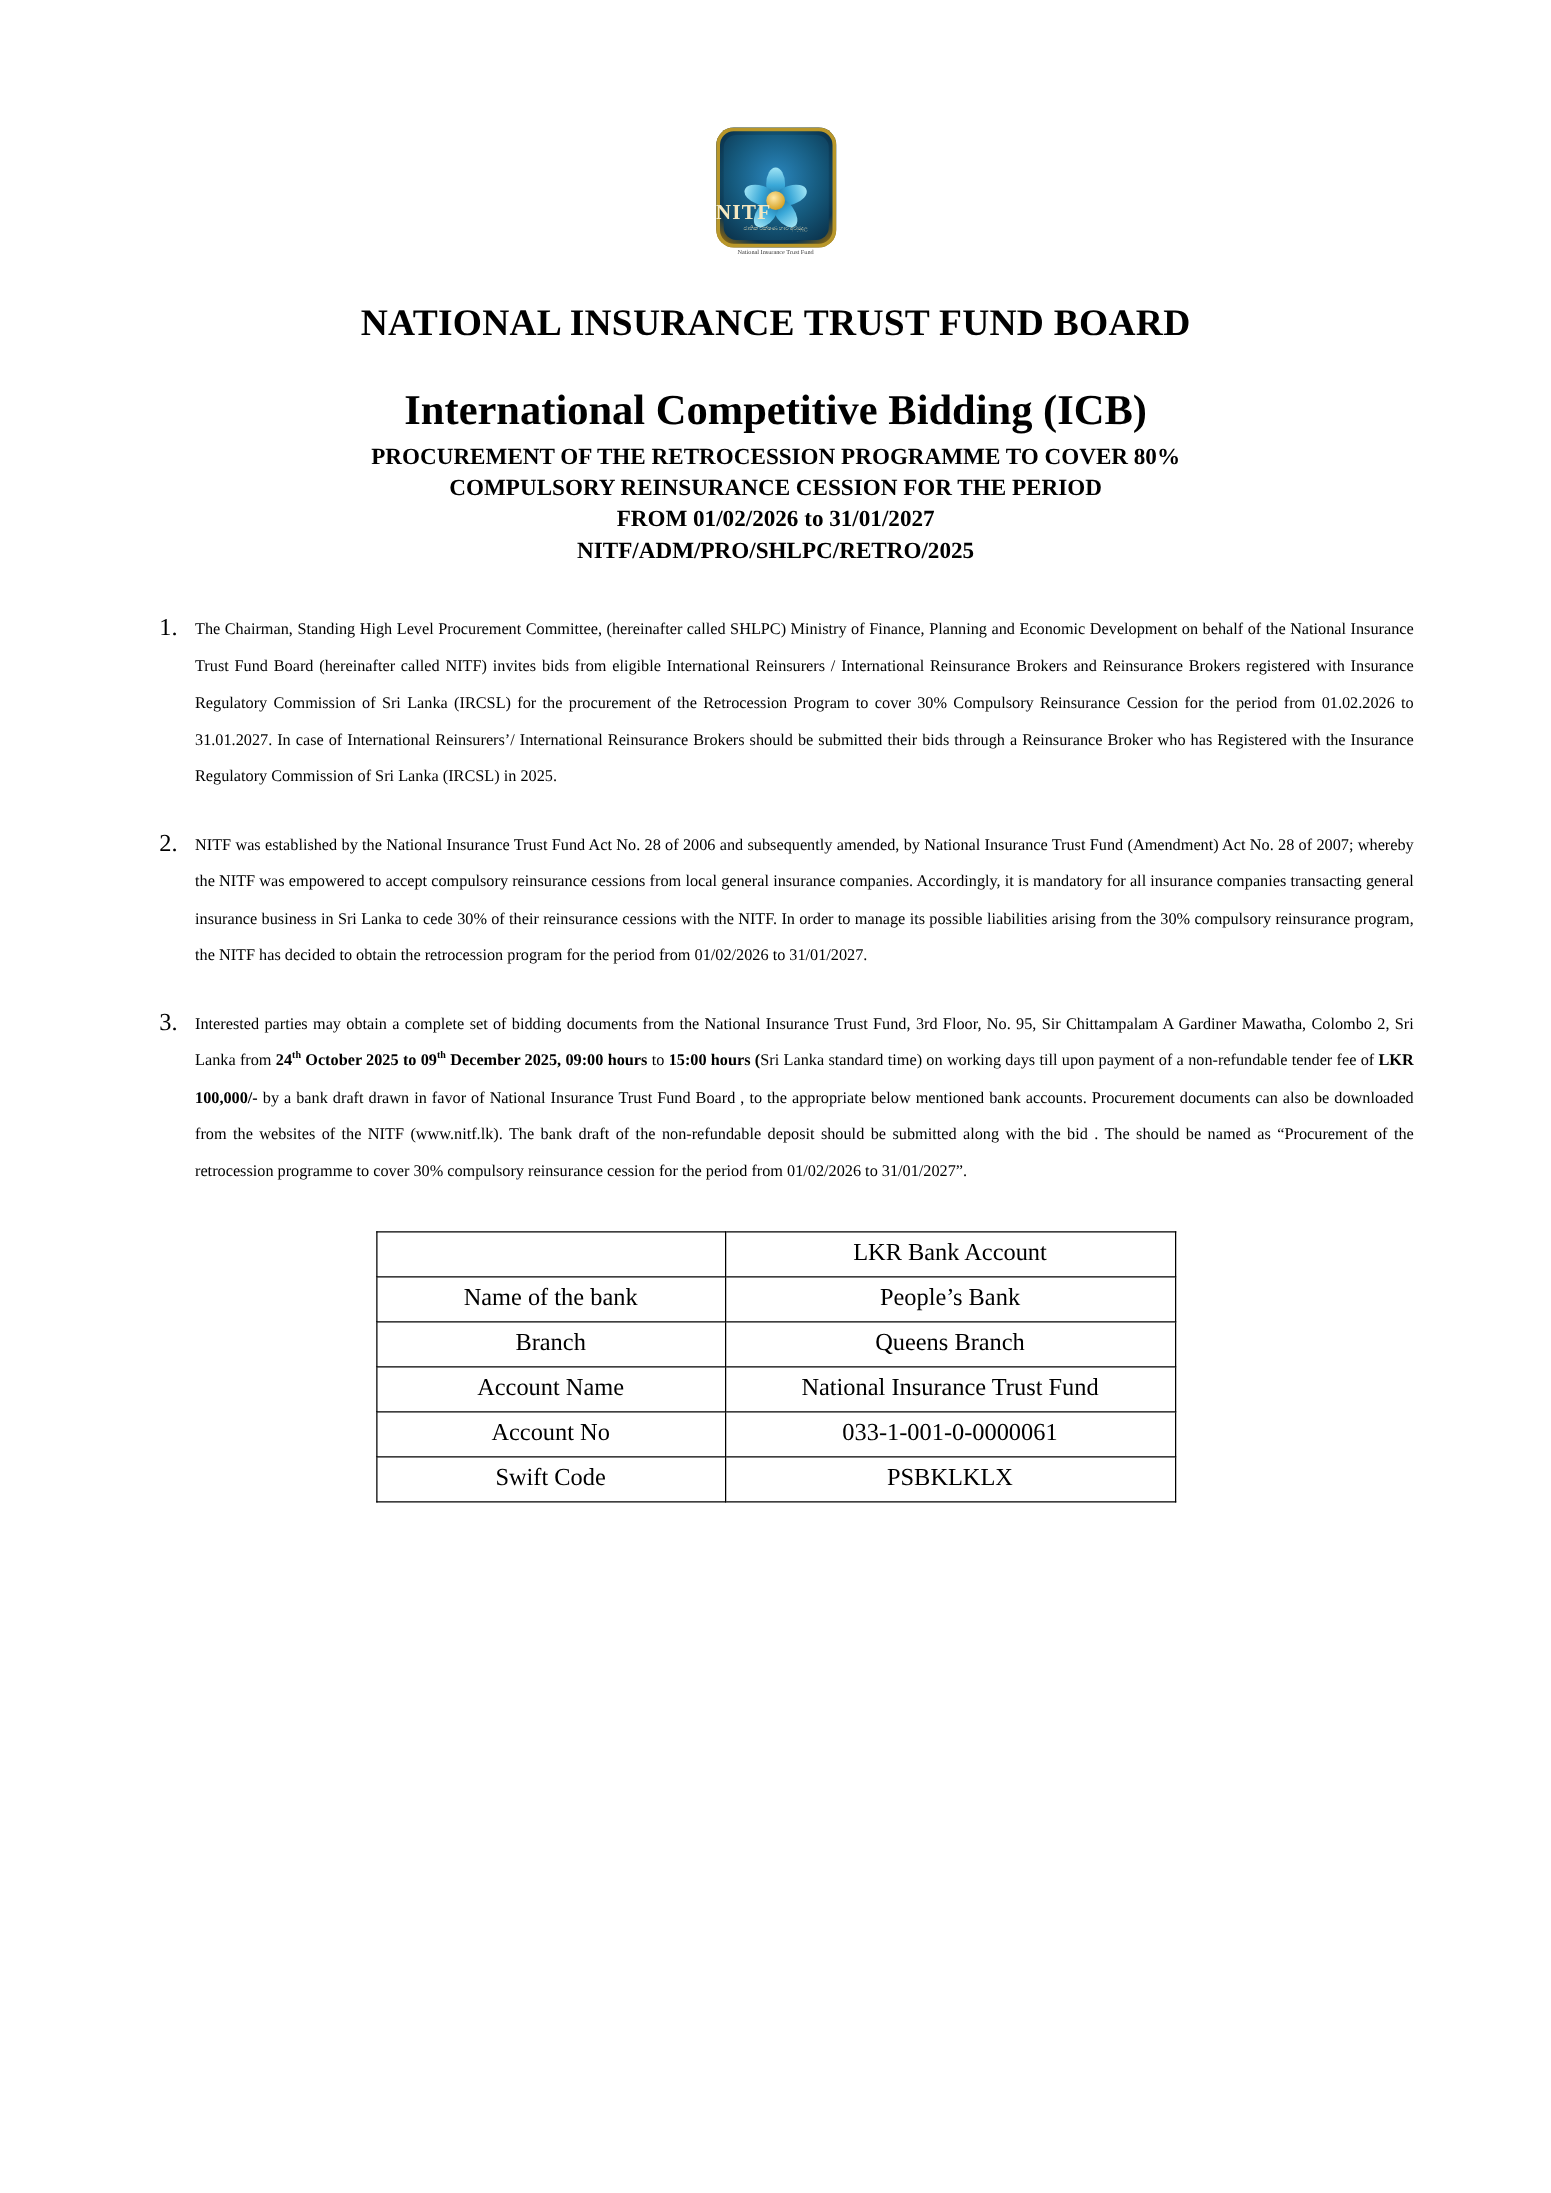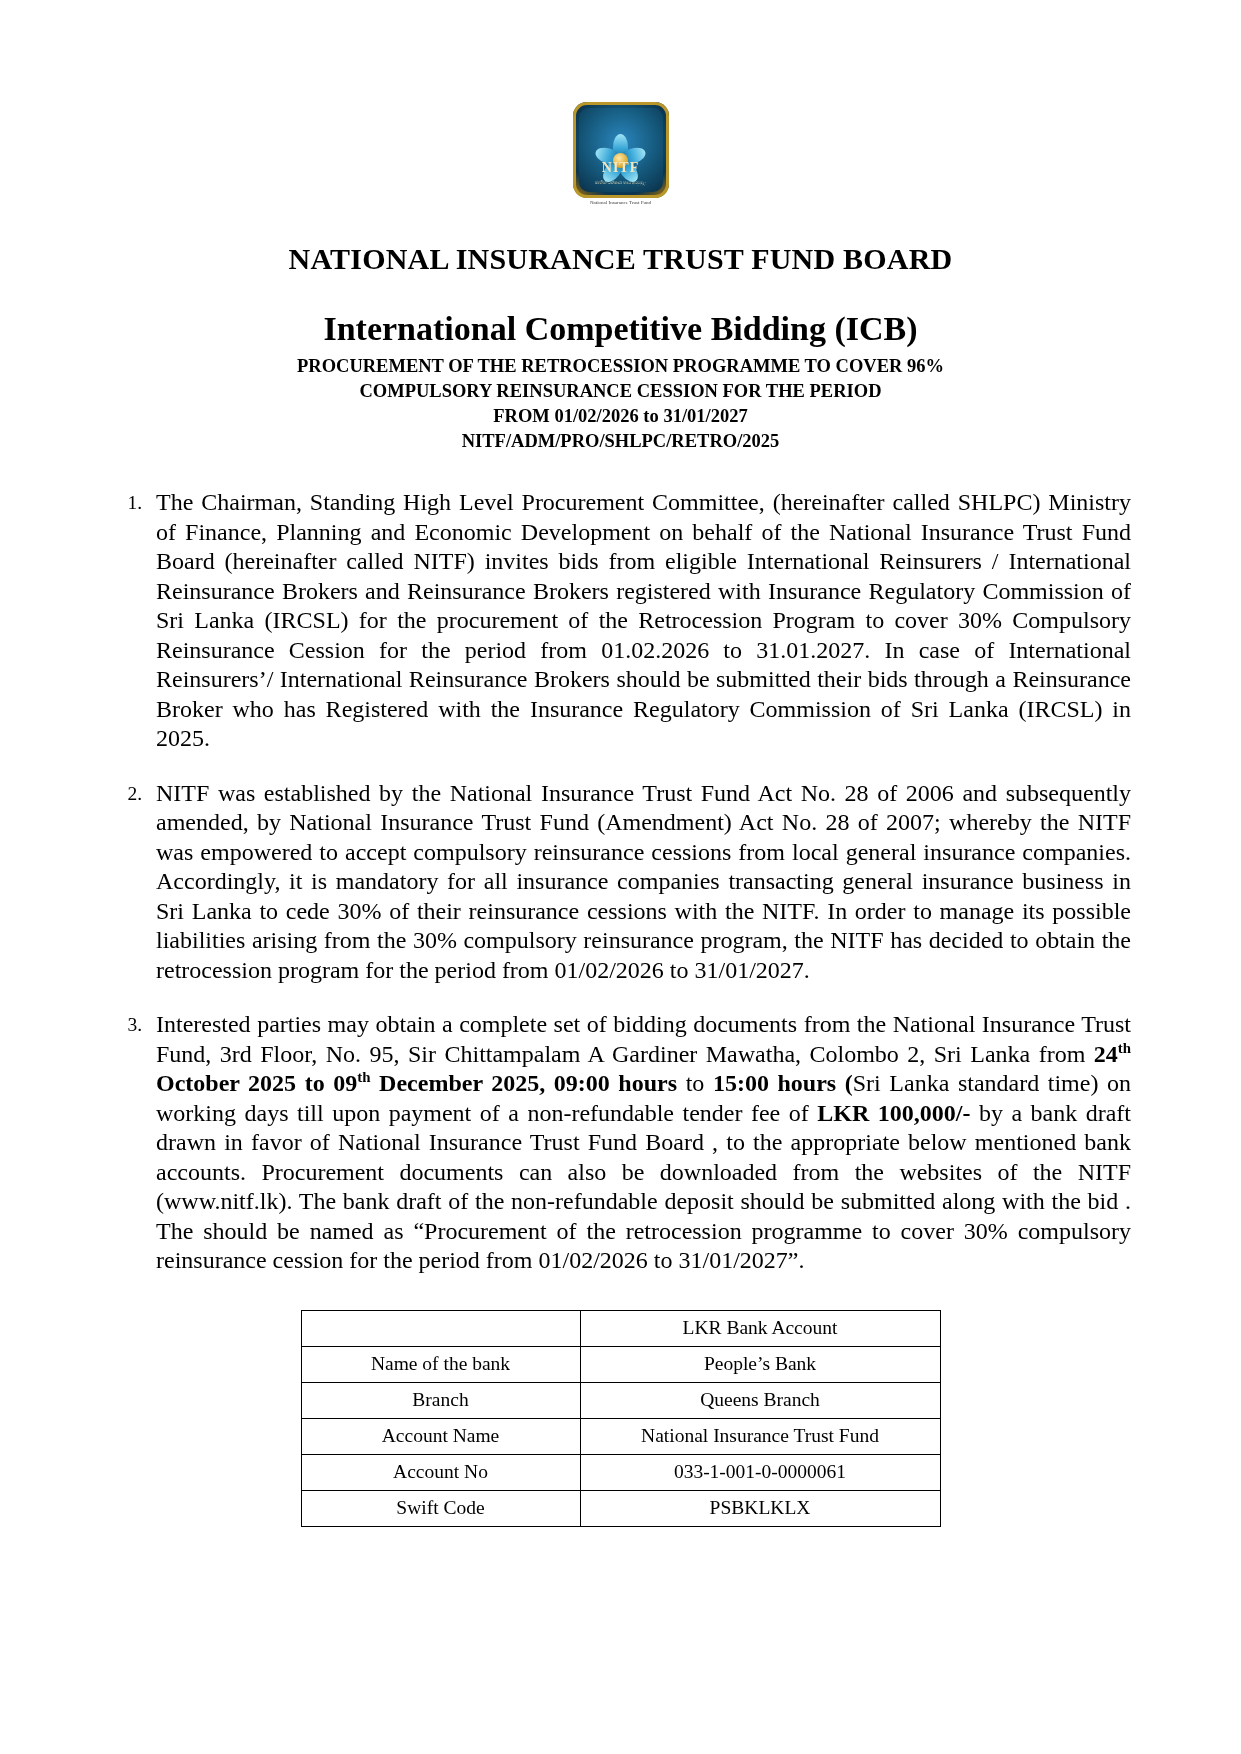--- a/index.html
+++ b/index.html
@@ -85,25 +85,25 @@
     height: 15px;
     margin: -7px 0 0 -7.5px;
     border-radius: 50%;
     background: radial-gradient(circle at 40% 35%, #ffe9a8, #d7a52a 70%, #9a7415 100%);
   }
   .logo-text {
     position: absolute;
     left: 0;
     top: 58px;
     width: 96px;
-    text-align: center;
+    text-align: left;
     color: #f3e7c0;
     font-family: "Liberation Serif", serif;
     font-weight: bold;
-    font-size: 14px;
+    font-size: 17px;
     letter-spacing: 1px;
   }
   .logo-sub {
     position: absolute;
     left: 0;
     top: 78px;
     width: 96px;
     text-align: center;
     color: #e8dcb5;
     font-size: 4.5px;
@@ -145,21 +145,21 @@
   
   ol.clauses {
     margin: 0;
     padding: 0 0 0 46px;
     list-style: none;
     counter-reset: clause;
   }
   ol.clauses > li {
     counter-increment: clause;
     position: relative;
-    font-size: 24px;
+    font-size: 13px;
     line-height: 29.5px;
     text-align: justify;
     text-justify: inter-word;
     margin-bottom: 25px;
   }
   ol.clauses > li:before {
     content: counter(clause) ".";
     position: absolute;
     left: -46px;
     top: 0;
@@ -211,21 +211,21 @@
       </div>
       <div class="logo-foot">National Insurance Trust Fund</div>
     </div>
   </div>
 
   <h1 class="org-title">NATIONAL INSURANCE TRUST FUND BOARD</h1>
 
   <h2 class="doc-title">International Competitive Bidding (ICB)</h2>
 
   <div class="subtitle-block">
-    <div>PROCUREMENT OF THE RETROCESSION PROGRAMME TO COVER 96%</div>
+    <div>PROCUREMENT OF THE RETROCESSION PROGRAMME TO COVER 80%</div>
     <div>COMPULSORY REINSURANCE CESSION FOR THE PERIOD</div>
     <div>FROM 01/02/2026 to 31/01/2027</div>
     <div>NITF/ADM/PRO/SHLPC/RETRO/2025</div>
   </div>
 
   <ol class="clauses">
     <li>The Chairman, Standing High Level Procurement Committee, (hereinafter called SHLPC) Ministry of Finance, Planning and Economic Development on behalf of the National Insurance Trust Fund Board (hereinafter called NITF) invites bids from eligible International Reinsurers / International Reinsurance Brokers and Reinsurance Brokers registered with Insurance Regulatory Commission of Sri Lanka (IRCSL) for the procurement of the Retrocession Program to cover 30% Compulsory Reinsurance Cession for the period from 01.02.2026 to 31.01.2027. In case of  International Reinsurers’/ International Reinsurance Brokers should be submitted their bids through a Reinsurance Broker who has Registered with the Insurance Regulatory Commission of Sri Lanka (IRCSL) in 2025.</li>
     <li>NITF was established by the National Insurance Trust Fund Act No. 28 of 2006 and subsequently amended, by National Insurance Trust Fund (Amendment) Act No. 28 of 2007; whereby the NITF was empowered to accept compulsory reinsurance cessions from local general insurance companies. Accordingly, it is mandatory for all insurance companies transacting general insurance business in Sri Lanka to cede 30% of their reinsurance cessions with the NITF. In order to manage its possible liabilities arising from the 30% compulsory reinsurance program, the NITF has decided to obtain the retrocession program for the period from 01/02/2026 to 31/01/2027.</li>
     <li><span>Interested parties may obtain a complete set of bidding documents from the National Insurance Trust Fund, 3rd Floor, No. 95, Sir Chittampalam A Gardiner Mawatha, Colombo 2, Sri Lanka from </span><span class="b">24</span><sup class="b">th</sup><span class="b"> October 2025 to 09</span><sup class="b">th</sup><span class="b"> December 2025, 09:00 hours</span><span> to </span><span class="b">15:00 hours (</span><span>Sri Lanka standard time) on working days till  upon payment of a non-refundable tender fee of </span><span class="b">LKR 100,000/-</span><span> by a bank draft drawn in favor of National Insurance Trust Fund Board , to the appropriate below mentioned bank accounts. Procurement documents can also be downloaded from the websites of the NITF (www.nitf.lk). The bank draft of the non-refundable deposit should be submitted along with the bid . The should be named as “Procurement of the retrocession programme to cover 30% compulsory reinsurance cession for the period from 01/02/2026 to 31/01/2027”.</span></li>
   </ol>

